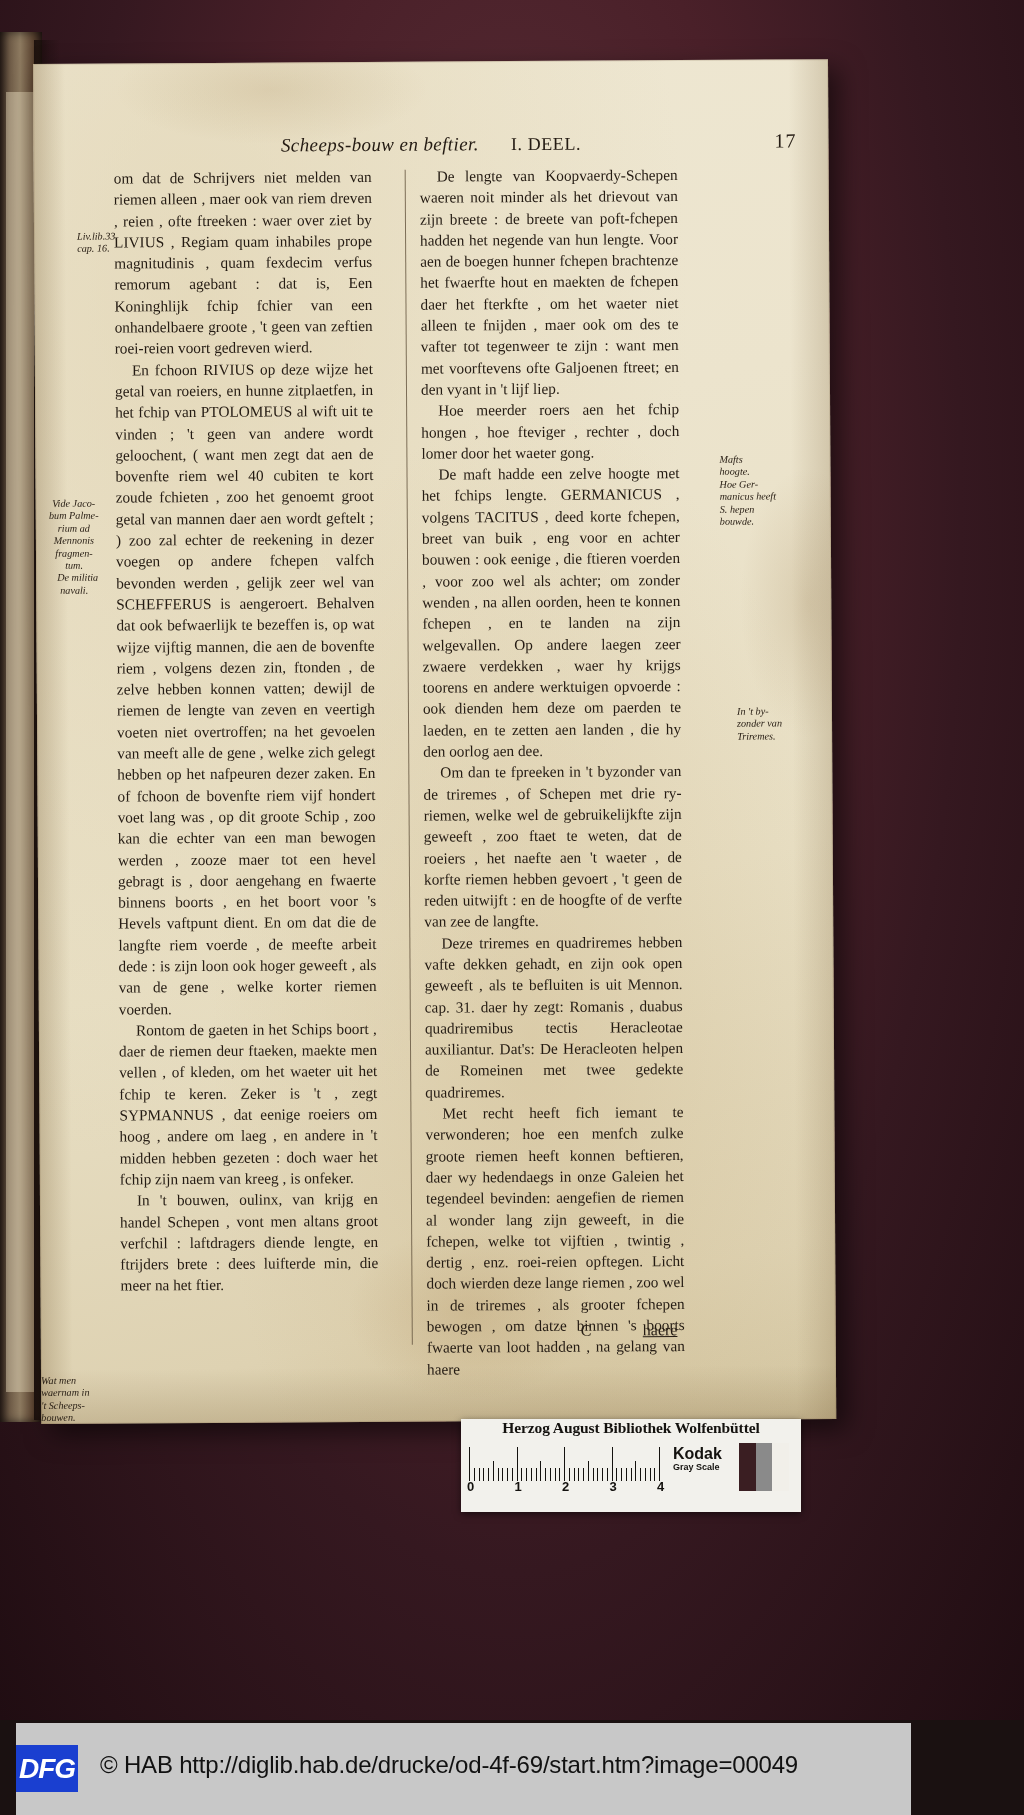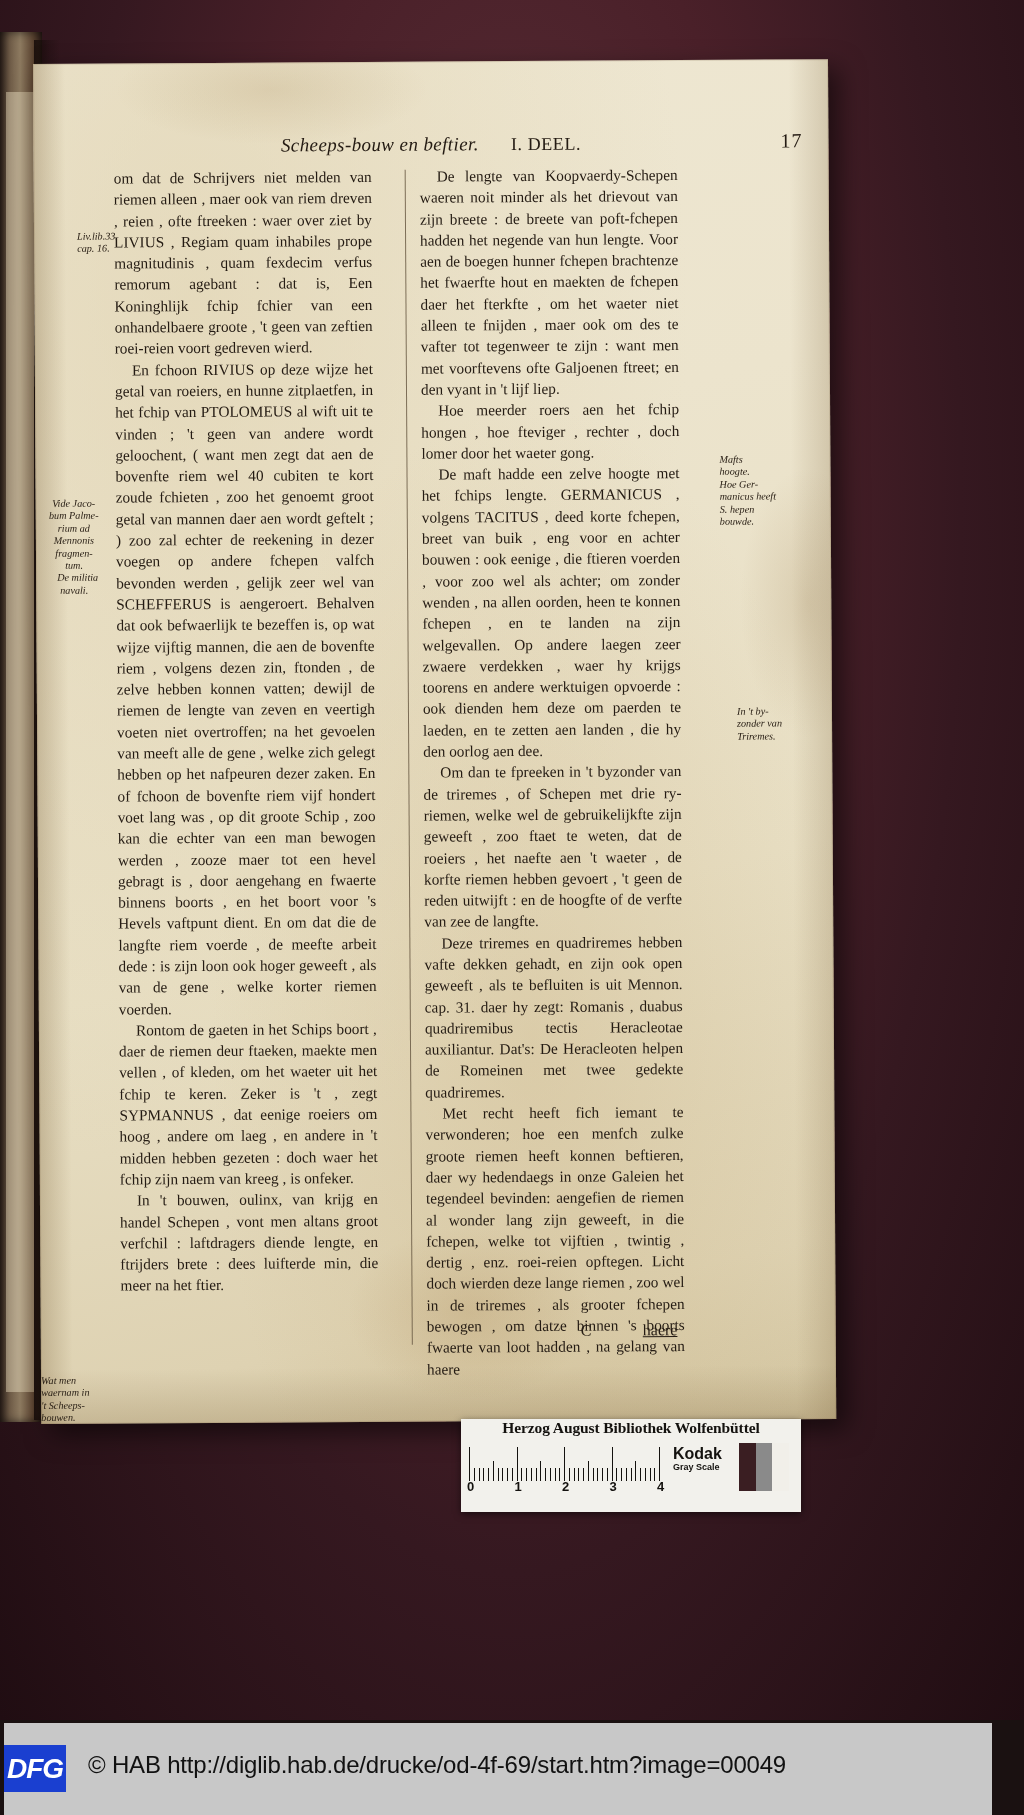--- a/index.html
+++ b/index.html
@@ -66,21 +66,21 @@
     position:absolute;left:0;top:72px;width:795px;
     text-align:center;
   }
   .rh-title{
     font-style:italic;font-size:19px;letter-spacing:.4px;color:#241b13;
   }
   .rh-deel{
     font-size:18px;letter-spacing:.6px;color:#241b13;margin-left:32px;
   }
   .folio{
-    position:absolute;right:26px;top:70px;
+    position:absolute;right:32px;top:70px;
     font-size:20px;color:#241b13;letter-spacing:1px;
   }
   .rule{
     position:absolute;left:371px;top:108px;width:1px;height:1175px;
     background:#6a5a44;opacity:.85;
   }
   .col{
     position:absolute;top:104px;width:258px;
     font-size:15.3px;line-height:21.3px;
     text-align:justify;
@@ -128,21 +128,21 @@
   .kodak{
     position:absolute;left:212px;top:8px;width:60px;
     font-family:"Liberation Sans",sans-serif;text-align:left;
   }
   .kodak .k1{font-weight:bold;font-size:16px;color:#14120f;line-height:17px;}
   .kodak .k2{font-weight:bold;font-size:9px;color:#14120f;line-height:11px;}
   .patches{position:absolute;left:278px;top:6px;width:50px;height:48px;display:flex;}
   .patches div{height:100%;}
   
   .bottombar{
-    position:absolute;left:4px;bottom:0;width:988px;height:92px;
+    position:absolute;left:16px;bottom:0;width:895px;height:92px;
     background:#c8c8c8;
   }
   .dfg{
     position:absolute;left:0;top:22px;width:62px;height:47px;
     background:#1a3fd0;
     display:flex;align-items:center;justify-content:center;
   }
   .dfg span{
     font-family:"Liberation Sans",sans-serif;
     font-weight:bold;font-style:italic;font-size:28px;color:#ffffff;letter-spacing:-1px;

